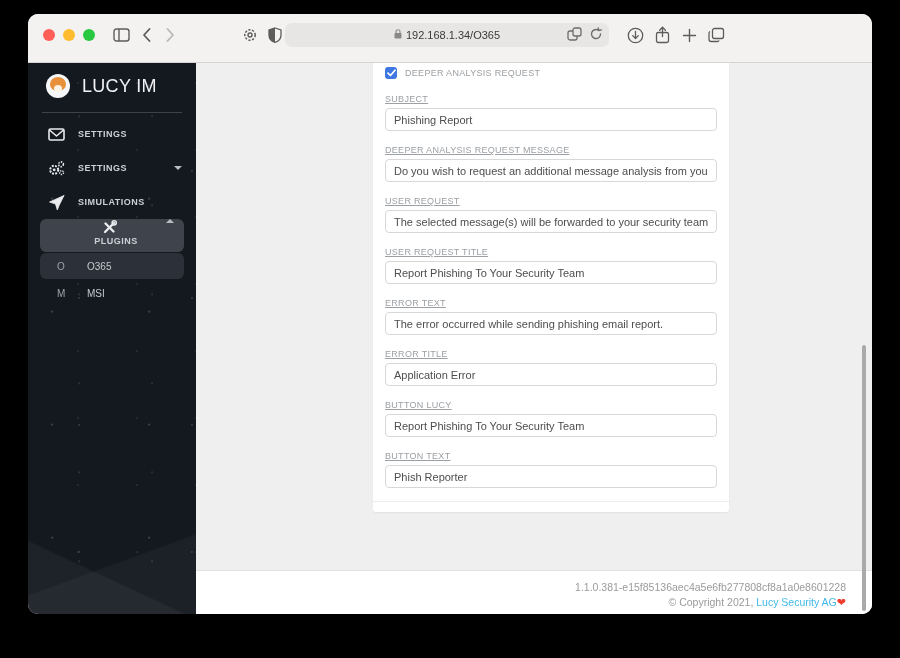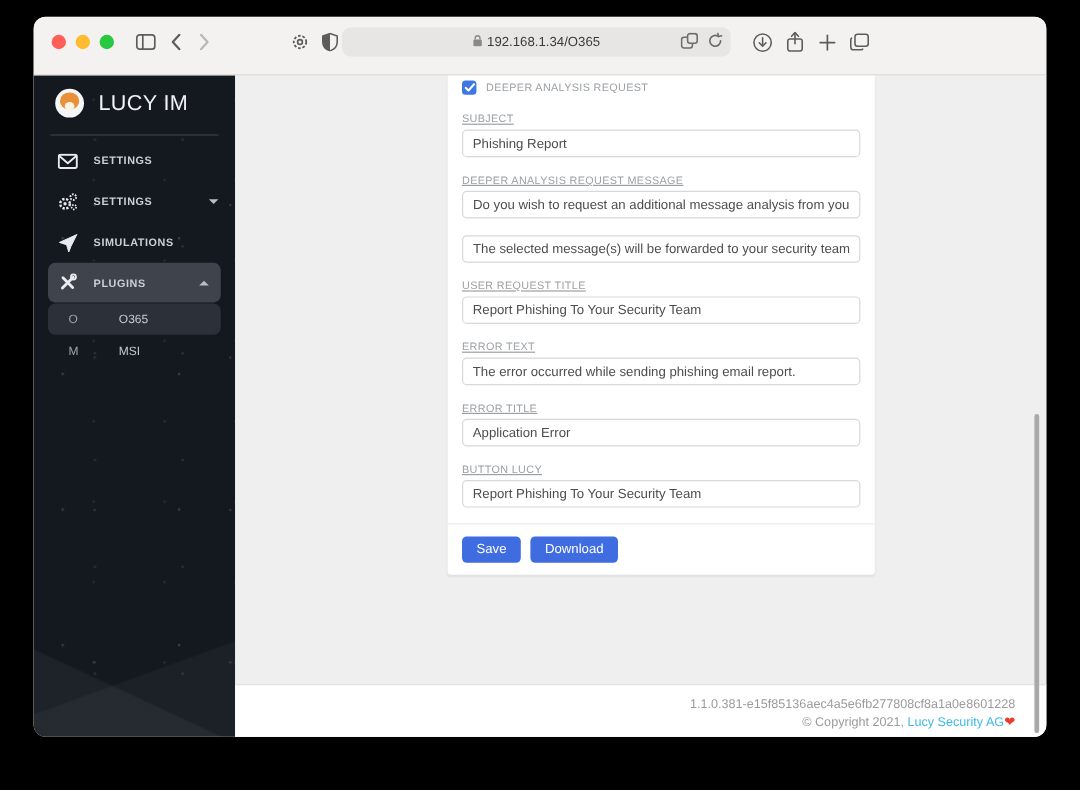--- a/index.html
+++ b/index.html
@@ -36,29 +36,29 @@
   .brand { display:flex; align-items:center; gap:12px; padding:11px 0 11px 18px; }
   .logo { width:24px; height:24px; border-radius:50%; background:#f4f6f8; position:relative; flex:none; }
   .logo::before { content:''; position:absolute; left:4px; top:3px; width:16px; height:14px; border-radius:50% 50% 46% 46%; background:#e8913a; }
   .logo::after { content:''; position:absolute; left:8px; top:11px; width:8px; height:7px; border-radius:50%; background:#fbf3e4; }
   .brand-name { font-size:18px; color:#f0f2f5; letter-spacing:0.3px; }
   .side-divider { height:1px; background:rgba(255,255,255,0.18); margin:3px 14px 4px 14px; }
   .nav { position:relative; z-index:2; }
   .nav-item { position:relative; display:flex; align-items:center; height:34px; padding-left:20px; cursor:default; }
   .nav-item .nicon { width:17px; height:17px; color:#e9ebee; margin-right:13px; display:flex; align-items:center; justify-content:center; flex:none; }
   .nav-item .nlabel { font-size:9px; font-weight:bold; letter-spacing:0.5px; color:#ccd0d6; }
-  .nav-item.boxed { margin:0 12px; padding-left:8px; border-radius:6px; background:#3e434c; height:33px; }
+  .nav-item.boxed { margin:0 12px; padding-left:8px; border-radius:6px; background:#3e434c; height:33px;flex-direction:column; }
   .caret-down, .caret-up { position:absolute; right:14px; width:0; height:0; border-left:4px solid transparent; border-right:4px solid transparent; }
   .caret-down { border-top:4px solid #b9bdc4; }
   .caret-up { border-bottom:4px solid #b9bdc4; }
   .nav-item.boxed .caret-up { right:10px; }
   .sub-item { position:relative; display:flex; align-items:center; height:26px; margin:1px 12px; border-radius:6px; font-size:10px; }
   .sub-item.active { background:#2b3039; }
   .sub-letter { width:18px; margin-left:17px; color:#9ea3aa; font-size:10px; }
-  .sub-label { color:#c6cacf; margin-left:24px; }
+  .sub-label { color:#c6cacf; margin-left:12px; }
 
   
   .main { position:relative; flex:1; background:#efeff0; display:flex; flex-direction:column; }
   .content { flex:1; position:relative; }
   .card { position:absolute; left:177px; top:0; width:356px; background:#fff; box-shadow:0 1px 2px rgba(0,0,0,0.06); border-radius:0 0 3px 3px; padding:2px 12px 10px 12px; }
   .chk-row { display:flex; align-items:center; gap:8px; height:14px; margin-top:1px; }
   .checkbox { width:12px; height:12px; border-radius:3px; background:#3e77e2; display:flex; align-items:center; justify-content:center; flex:none; }
   .chk-label { font-size:9px; color:#9ca0a4; letter-spacing:0.3px; }
   .field { margin-top:14px; }
   .field-label { font-size:9px; line-height:10px; color:#9ca0a4; letter-spacing:0.3px; margin-bottom:4px;text-decoration:underline; }
@@ -250,44 +250,45 @@
 
           <div class="field">
             <div class="field-label">SUBJECT</div>
             <input type="text" value="Phishing Report" style="">
           </div>
           <div class="field">
             <div class="field-label">DEEPER ANALYSIS REQUEST MESSAGE</div>
             <input type="text" value="Do you wish to request an additional message analysis from your security team?" style="">
           </div>
           <div class="field">
+            <div class="field-label">USER REQUEST</div>
             <input type="text" value="The selected message(s) will be forwarded to your security team and removed" style="">
           </div>
           <div class="field">
             <div class="field-label">USER REQUEST TITLE</div>
             <input type="text" value="Report Phishing To Your Security Team" style="">
           </div>
           <div class="field">
             <div class="field-label">ERROR TEXT</div>
             <input type="text" value="The error occurred while sending phishing email report." style="">
           </div>
           <div class="field">
             <div class="field-label">ERROR TITLE</div>
             <input type="text" value="Application Error" style="">
           </div>
           <div class="field">
             <div class="field-label">BUTTON LUCY</div>
             <input type="text" value="Report Phishing To Your Security Team" style="">
           </div>
+          <div class="field">
+            <div class="field-label">BUTTON TEXT</div>
+            <input type="text" value="Phish Reporter" style="">
+          </div>
 
           <div class="card-divider"></div>
-          <div class="btn-row">
-            <button class="btn">Save</button>
-            <button class="btn">Download</button>
-          </div>
         </div>
       </div>
 
       <div class="footer">
         <div>1.1.0.381-e15f85136aec4a5e6fb277808cf8a1a0e8601228</div>
         <div><span>© Copyright 2021, </span><a href="#">Lucy Security AG</a><span class="heart">❤</span></div>
       </div>
     </div>
   </div>
 

